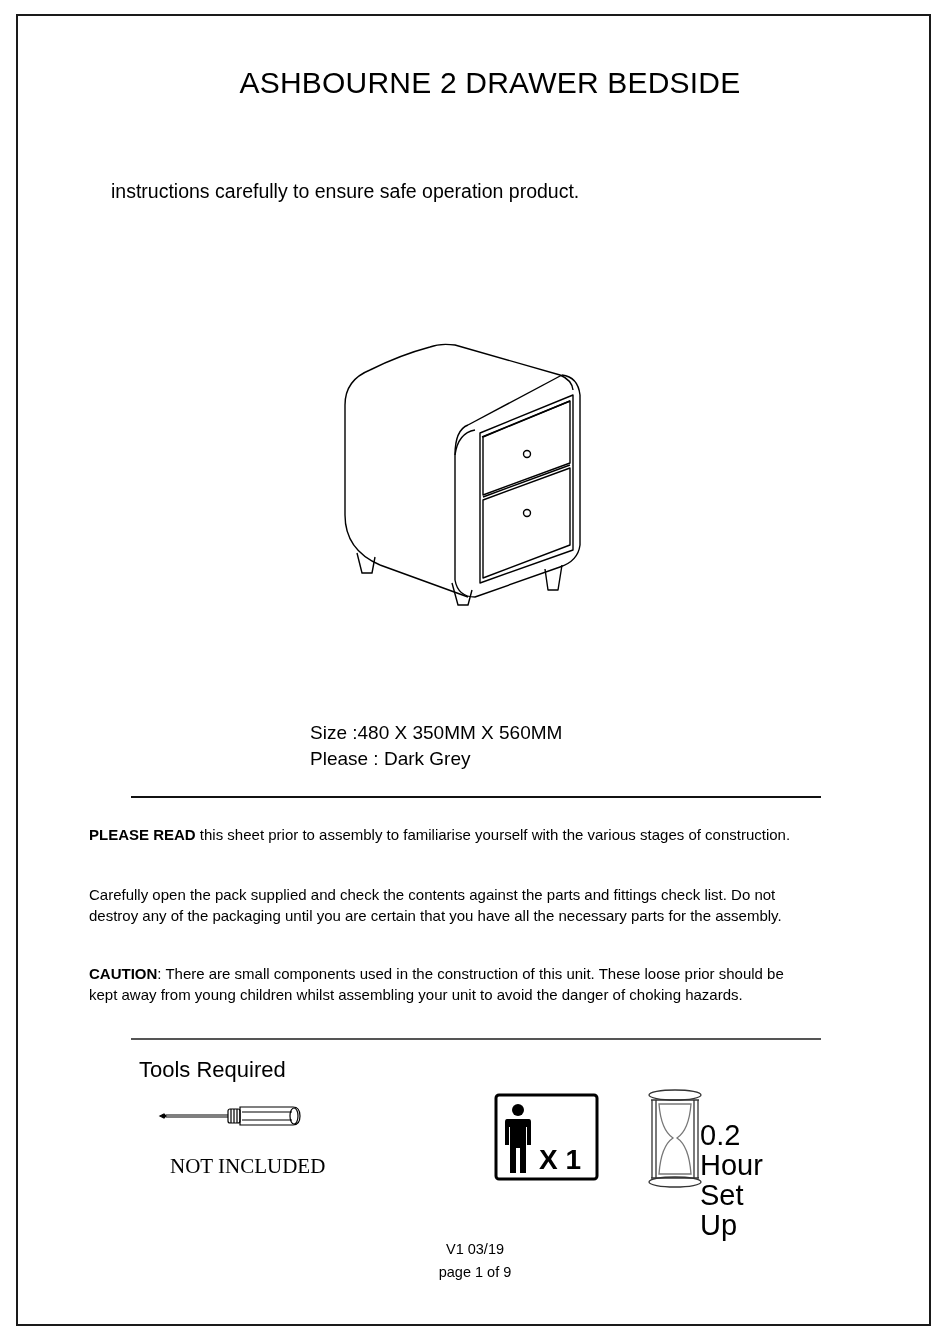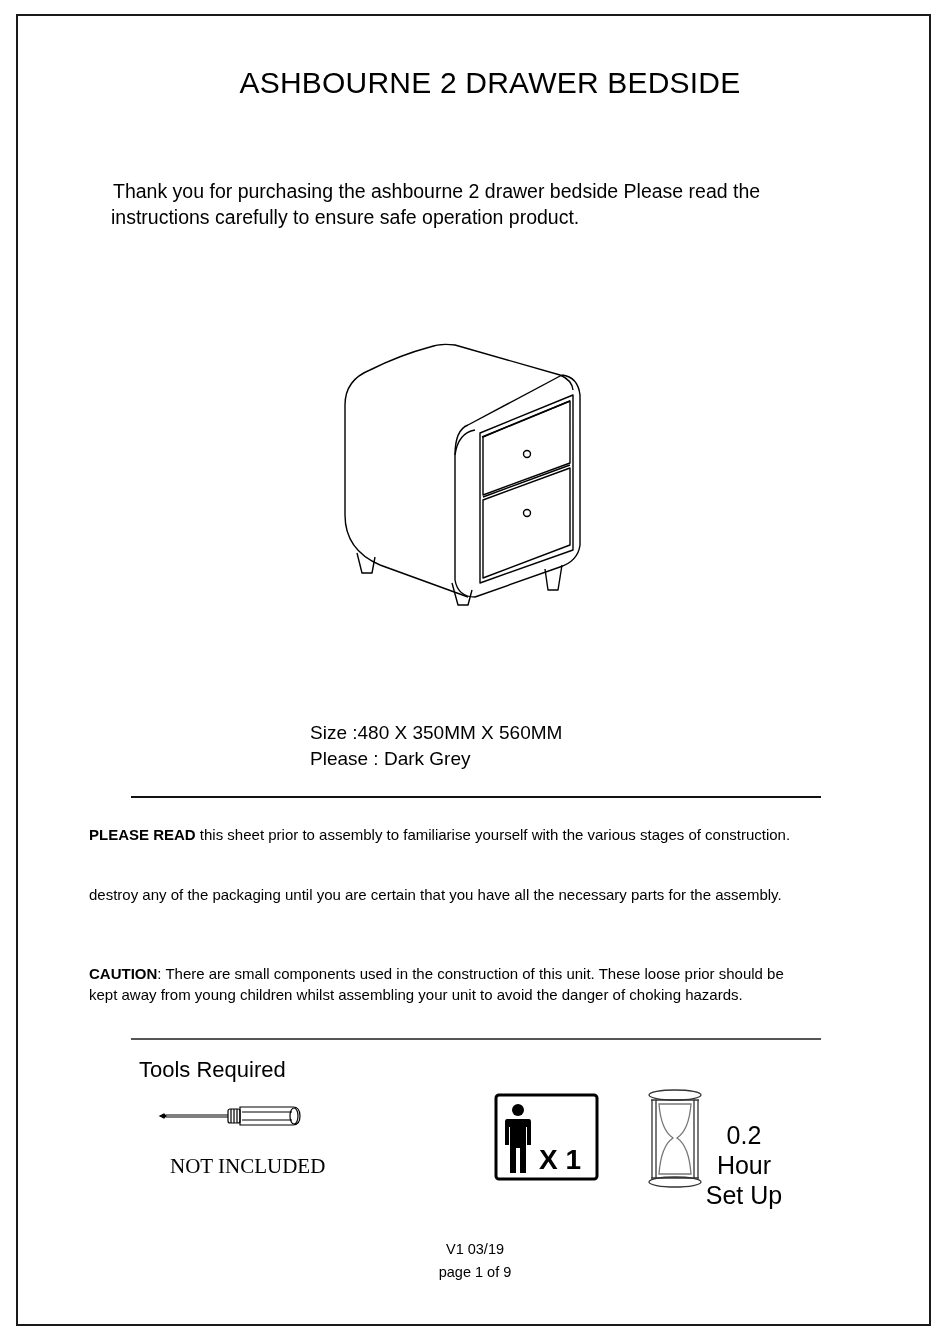--- a/index.html
+++ b/index.html
@@ -15,32 +15,31 @@
   .specs { left: 298px; top: 720px; font-size: 19px; line-height: 26px; margin-left: 12px; }
   .hr { position: absolute; height: 2px; background: #111; }
   .hr.gray { background: #555; }
   .para { left: 89px; width: 800px; font-size: 15px; line-height: 21px; }
   .para b { font-weight: bold; }
   .tools-title { left: 139px; top: 1057px; font-size: 22px; }
   .screwdriver { left: 158px; top: 1103px; width: 145px; height: 26px; }
   .not-incl { left: 170px; top: 1154px; font-size: 21px; font-family: Liberation Serif, serif; }
   .person-box { left: 494px; top: 1093px; width: 105px; height: 88px; }
   .hourglass { left: 645px; top: 1088px; width: 60px; height: 100px; }
-  .hour-txt { left: 700px; top: 1120px; font-size: 25px; line-height: 30px; text-align: center; width: 88px; }
+  .hour-txt { left: 700px; top: 1120px; font-size: 29px; line-height: 30px; text-align: left; width: 88px; }
   .footer { left: 0; width: 950px; text-align: center; font-size: 14.5px; line-height: 23px; top: 1238px; }
 </style>
 </head>
 <body>
 
 <div class="page-border"></div>
 
 <div class="abs title">ASHBOURNE  2 DRAWER BEDSIDE</div>
 
 <div class="abs intro">
-  <div class="l1">Thank you for purchasing the ashbourne  2 drawer bedside  Please read the</div>
   <div>instructions carefully to ensure safe operation product.</div>
 </div>
 
 <svg class="abs illus" viewBox="0 0 245 275" fill="none" stroke="#000" stroke-width="1.4" stroke-linejoin="round">
 
   <path d="M30 35 Q60 20 90 12 Q100 8 115 10 L220 40 Q232 45 233 55"></path>
 
   <path d="M30 35 Q5 45 5 70 L5 180 Q5 215 40 230"></path>
 
   <path d="M40 230 L128 262"></path>
@@ -70,20 +69,21 @@
   <div>Please : Dark Grey</div>
 </div>
 
 <div class="hr" style="left:131px; top:796px; width:690px;"></div>
 
 <div class="abs para" style="top:824px;">
   <b>PLEASE READ</b><span> this sheet prior to assembly to familiarise yourself with the various stages of construction.</span>
 </div>
 
 <div class="abs para" style="top:884px;">
+  <div>Carefully open the pack supplied and check the contents against the parts and fittings check list. Do not</div>
   <div>destroy any of the packaging until you are certain that you have all the necessary parts for the assembly.</div>
 </div>
 
 <div class="abs para" style="top:963px;">
   <div><b>CAUTION</b><span>: There are small components used in the construction of this unit. These loose prior should be</span></div>
   <div>kept away from young children whilst assembling your unit to avoid the danger of choking hazards.</div>
 </div>
 
 <div class="hr gray" style="left:131px; top:1038px; width:690px;"></div>
 

